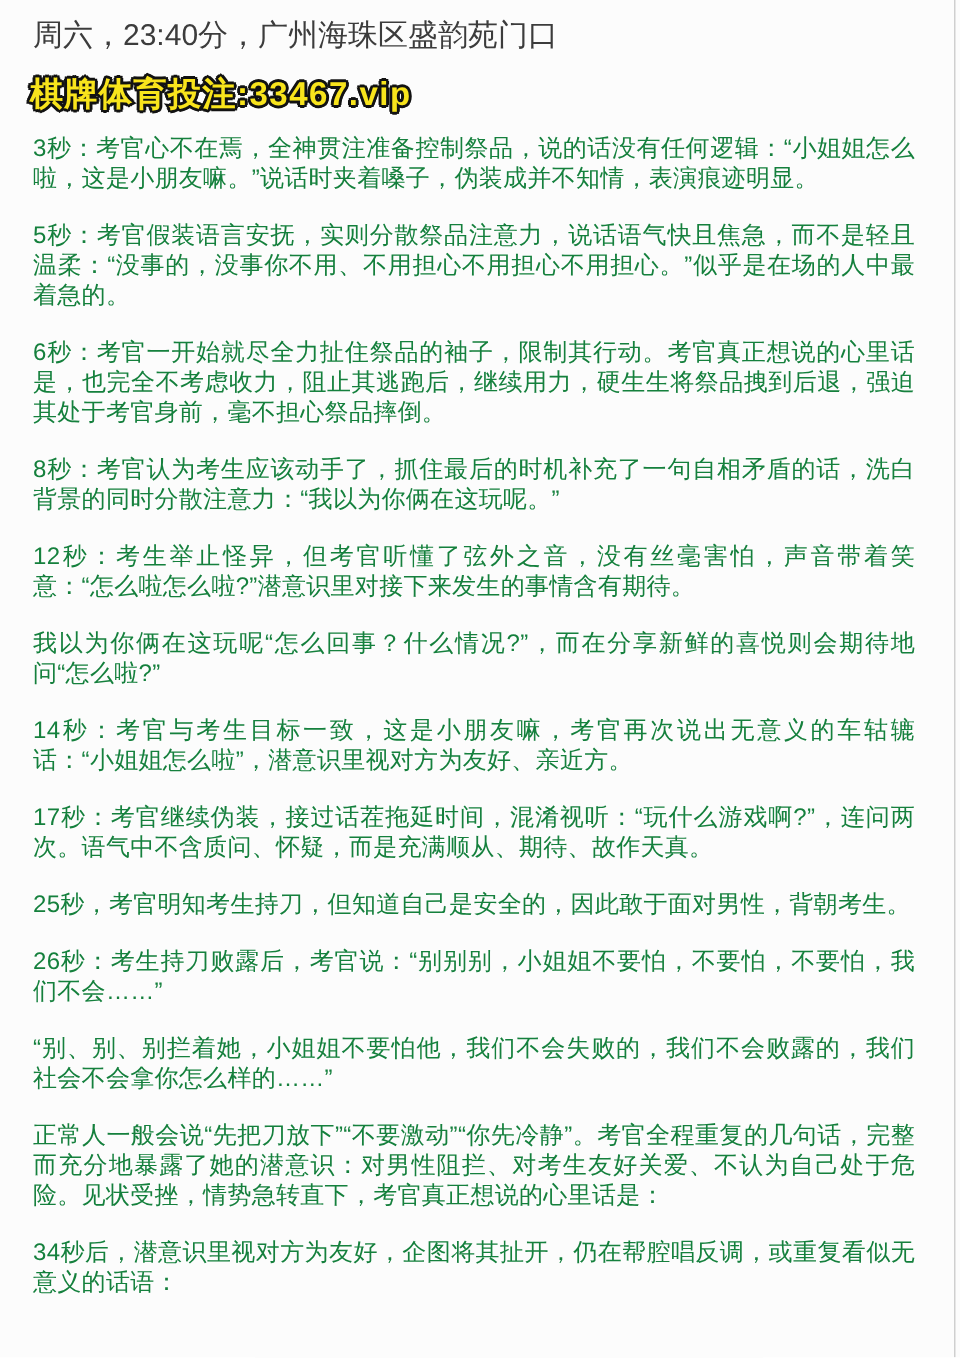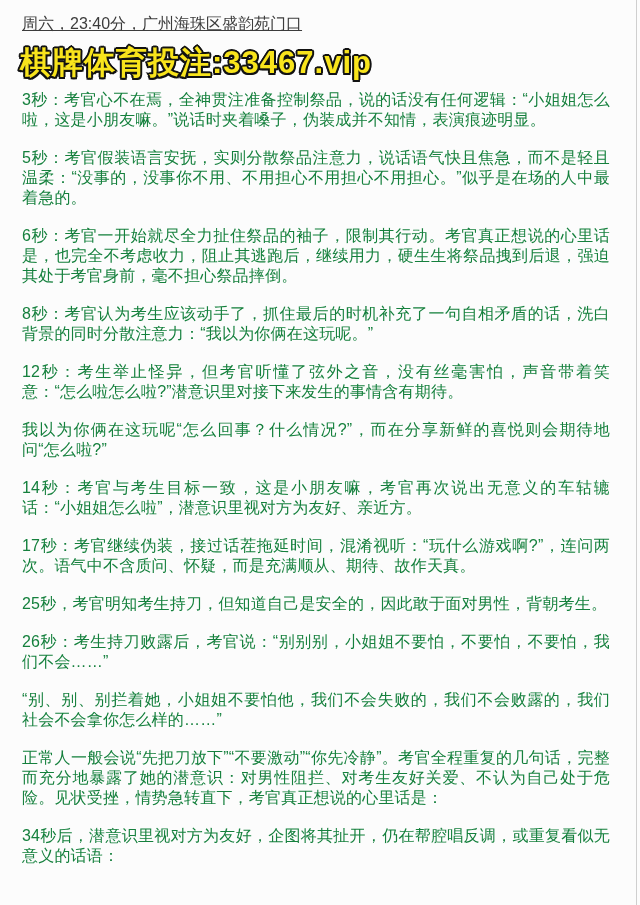--- a/index.html
+++ b/index.html
@@ -23,29 +23,28 @@
     height: 100%;
     background: #cfcfcf;
   }
   .content {
     position: absolute;
     top: 14px;
     left: 22px;
     right: 30px;
   }
   .header-line {
-    font-size: 16px;
+    font-size: 20px;
     line-height: 20px;
     color: #3c3c3c;
     margin: 0 0 10px 0;
     white-space: nowrap;
-    text-decoration: underline;
   }
   .watermark {
-    font-size: 31px;
+    font-size: 22px;
     line-height: 38px;
     font-weight: 700;
     letter-spacing: 1px;
     margin: 0 0 8px -2px;
     color: #f8e41c;
     -webkit-text-stroke: 2.5px #121212;
     paint-order: stroke fill;
     text-shadow:
       2px 0 0 #121212, -2px 0 0 #121212,
       0 2px 0 #121212, 0 -2px 0 #121212,

